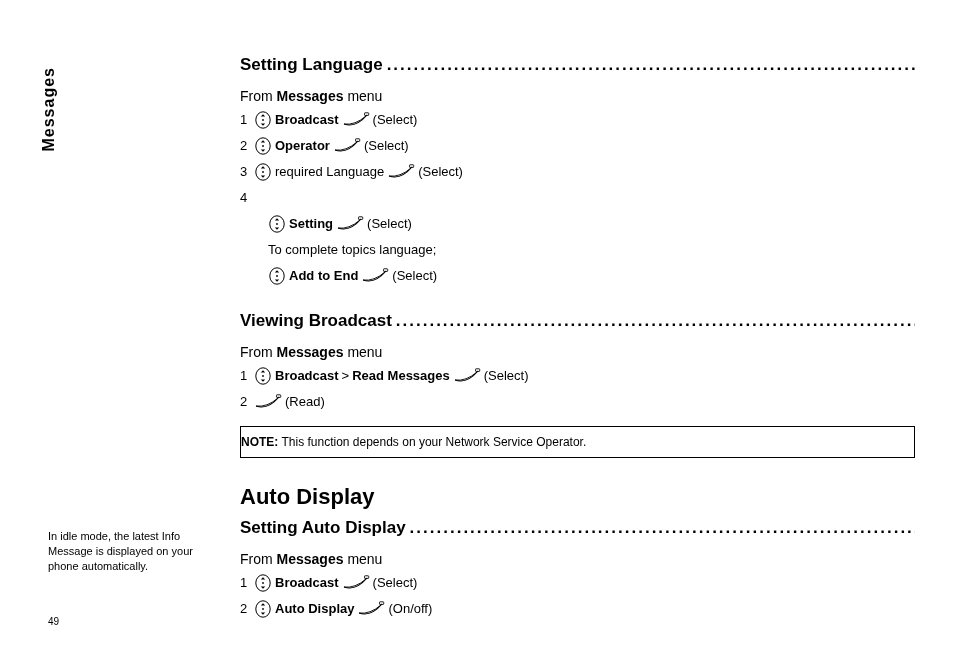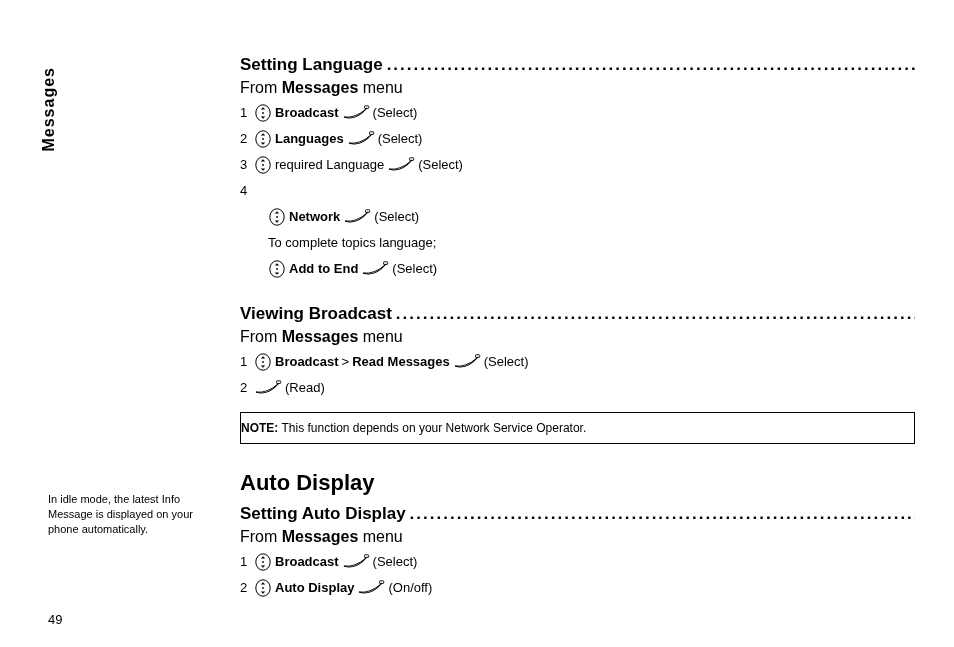--- a/index.html
+++ b/index.html
@@ -53,22 +53,22 @@
   .sub-heading .title-text {
     flex: 0 0 auto;
   }
   .sub-heading .leader {
     flex: 1 1 auto;
     overflow: hidden;
     margin-left: 4px;
     letter-spacing: 2px;
   }
   .from-line {
-    font-size: 16px;
-    margin-top: 4px;
+    font-size: 14px;
+    margin-top: 13px;
   }
   .steps {
     font-size: 13px;
   }
   .step-row {
     display: flex;
     align-items: center;
     margin: 5px 0;
     line-height: 21px;
   }
@@ -105,30 +105,30 @@
     margin-bottom: 26px;
   }
   .major-heading {
     font-size: 22px;
     font-weight: bold;
     margin: 0 0 8px 0;
   }
   .margin-note {
     position: absolute;
     left: 48px;
-    top: 492px;
+    top: 529px;
     width: 158px;
     font-size: 11px;
     line-height: 1.35;
   }
   .page-number {
     position: absolute;
     left: 48px;
     bottom: 20px;
-    font-size: 13px;
+    font-size: 10px;
   }
   .spacer-lg { height: 20px; }
 </style>
 </head>
 <body>
 
 <svg width="0" height="0" style="position:absolute">
   <defs>
     <g id="nav-icon">
       <ellipse cx="9" cy="9" rx="7.2" ry="8.2" fill="none" stroke="#000" stroke-width="1"></ellipse>
@@ -181,21 +181,21 @@
         </span>
       </div>
       <div class="step-row">
         <span class="step-num">2</span>
         <span class="step-body">
           <span class="icon">
               <svg width="18" height="18">
                 <use href="#nav-icon"></use>
               </svg>
             </span>
-          <span class="bold">Languages</span>
+          <span class="bold">Operator</span>
           <span class="icon">
               <svg width="28" height="15">
                 <use href="#swoosh-icon"></use>
               </svg>
             </span>
           <span>(Select)</span>
         </span>
       </div>
       <div class="step-row">
         <span class="step-num">3</span>
@@ -218,21 +218,21 @@
         <span class="step-num">4</span>
       </div>
       <div class="step-row indent">
         <span class="step-num"></span>
         <span class="step-body">
           <span class="icon">
               <svg width="18" height="18">
                 <use href="#nav-icon"></use>
               </svg>
             </span>
-          <span class="bold">Network</span>
+          <span class="bold">Setting</span>
           <span class="icon">
               <svg width="28" height="15">
                 <use href="#swoosh-icon"></use>
               </svg>
             </span>
           <span>(Select)</span>
         </span>
       </div>
       <div class="step-row indent">
         <span class="step-num"></span>

